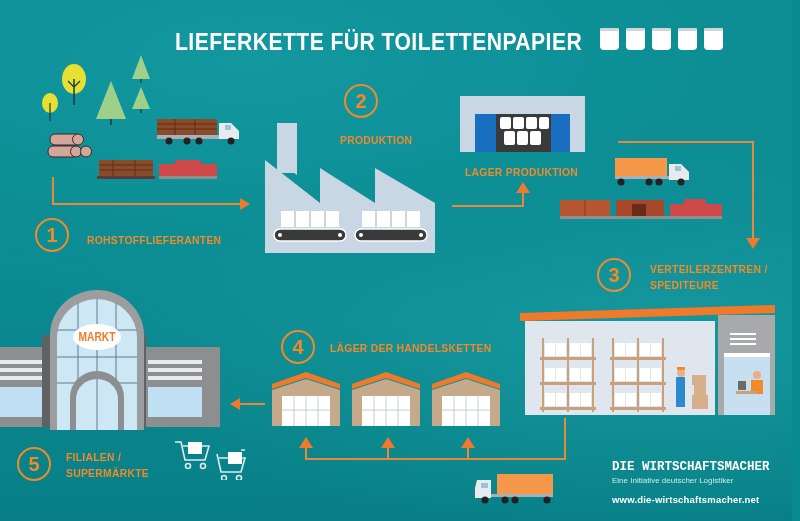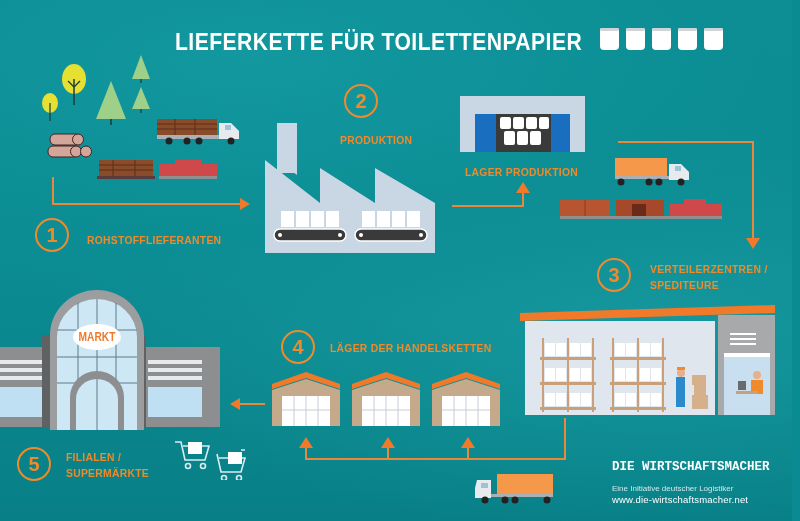--- a/index.html
+++ b/index.html
@@ -14,22 +14,22 @@
   .roll{width:19px;height:22px;background:#fff;border-radius:2px 2px 4px 4px;position:relative;}
   .roll::before{content:"";position:absolute;left:0;right:0;top:0;height:3px;background:#cfd4d6;border-radius:2px;}
   .step-circle{width:34px;height:34px;border:2px solid #f08a2a;border-radius:50%;color:#f08a2a;font-weight:bold;font-size:20px;display:flex;align-items:center;justify-content:center;box-sizing:border-box;}
   .step-label{color:#f08a2a;font-weight:bold;font-size:11.5px;line-height:15px;letter-spacing:0.3px;white-space:nowrap;transform:scaleX(0.9);transform-origin:left center;}
   .line{background:#e9873a;}
   .arrow-r{width:0;height:0;border-top:6px solid transparent;border-bottom:6px solid transparent;border-left:10px solid #f07a2a;}
   .arrow-l{width:0;height:0;border-top:6px solid transparent;border-bottom:6px solid transparent;border-right:10px solid #f07a2a;}
   .arrow-u{width:0;height:0;border-left:7px solid transparent;border-right:7px solid transparent;border-bottom:11px solid #f07a2a;}
   .arrow-d{width:0;height:0;border-left:7px solid transparent;border-right:7px solid transparent;border-top:11px solid #f07a2a;}
   .brand-name{left:612px;top:460px;color:#fff;font-weight:bold;font-size:12.5px;white-space:nowrap;font-family:Liberation Mono, monospace;}
-  .brand-sub{left:612px;top:476px;color:#cfe9ea;font-size:8px;white-space:nowrap;margin-top:8px;}
-  .brand-url{left:612px;top:494px;color:#fff;font-weight:normal;font-size:9.5px;white-space:nowrap;letter-spacing:0.2px;}
+  .brand-sub{left:612px;top:476px;color:#cfe9ea;font-size:8px;white-space:nowrap;}
+  .brand-url{left:612px;top:494px;color:#fff;font-weight:bold;font-size:9.5px;white-space:nowrap;letter-spacing:0.2px;}
   svg{display:block;}
 </style>
 </head>
 <body>
 
 <div class="canvas">
 
   <div class="abs title">LIEFERKETTE FÜR TOILETTENPAPIER</div>
   <div class="abs rolls">
     <div class="roll"></div>

